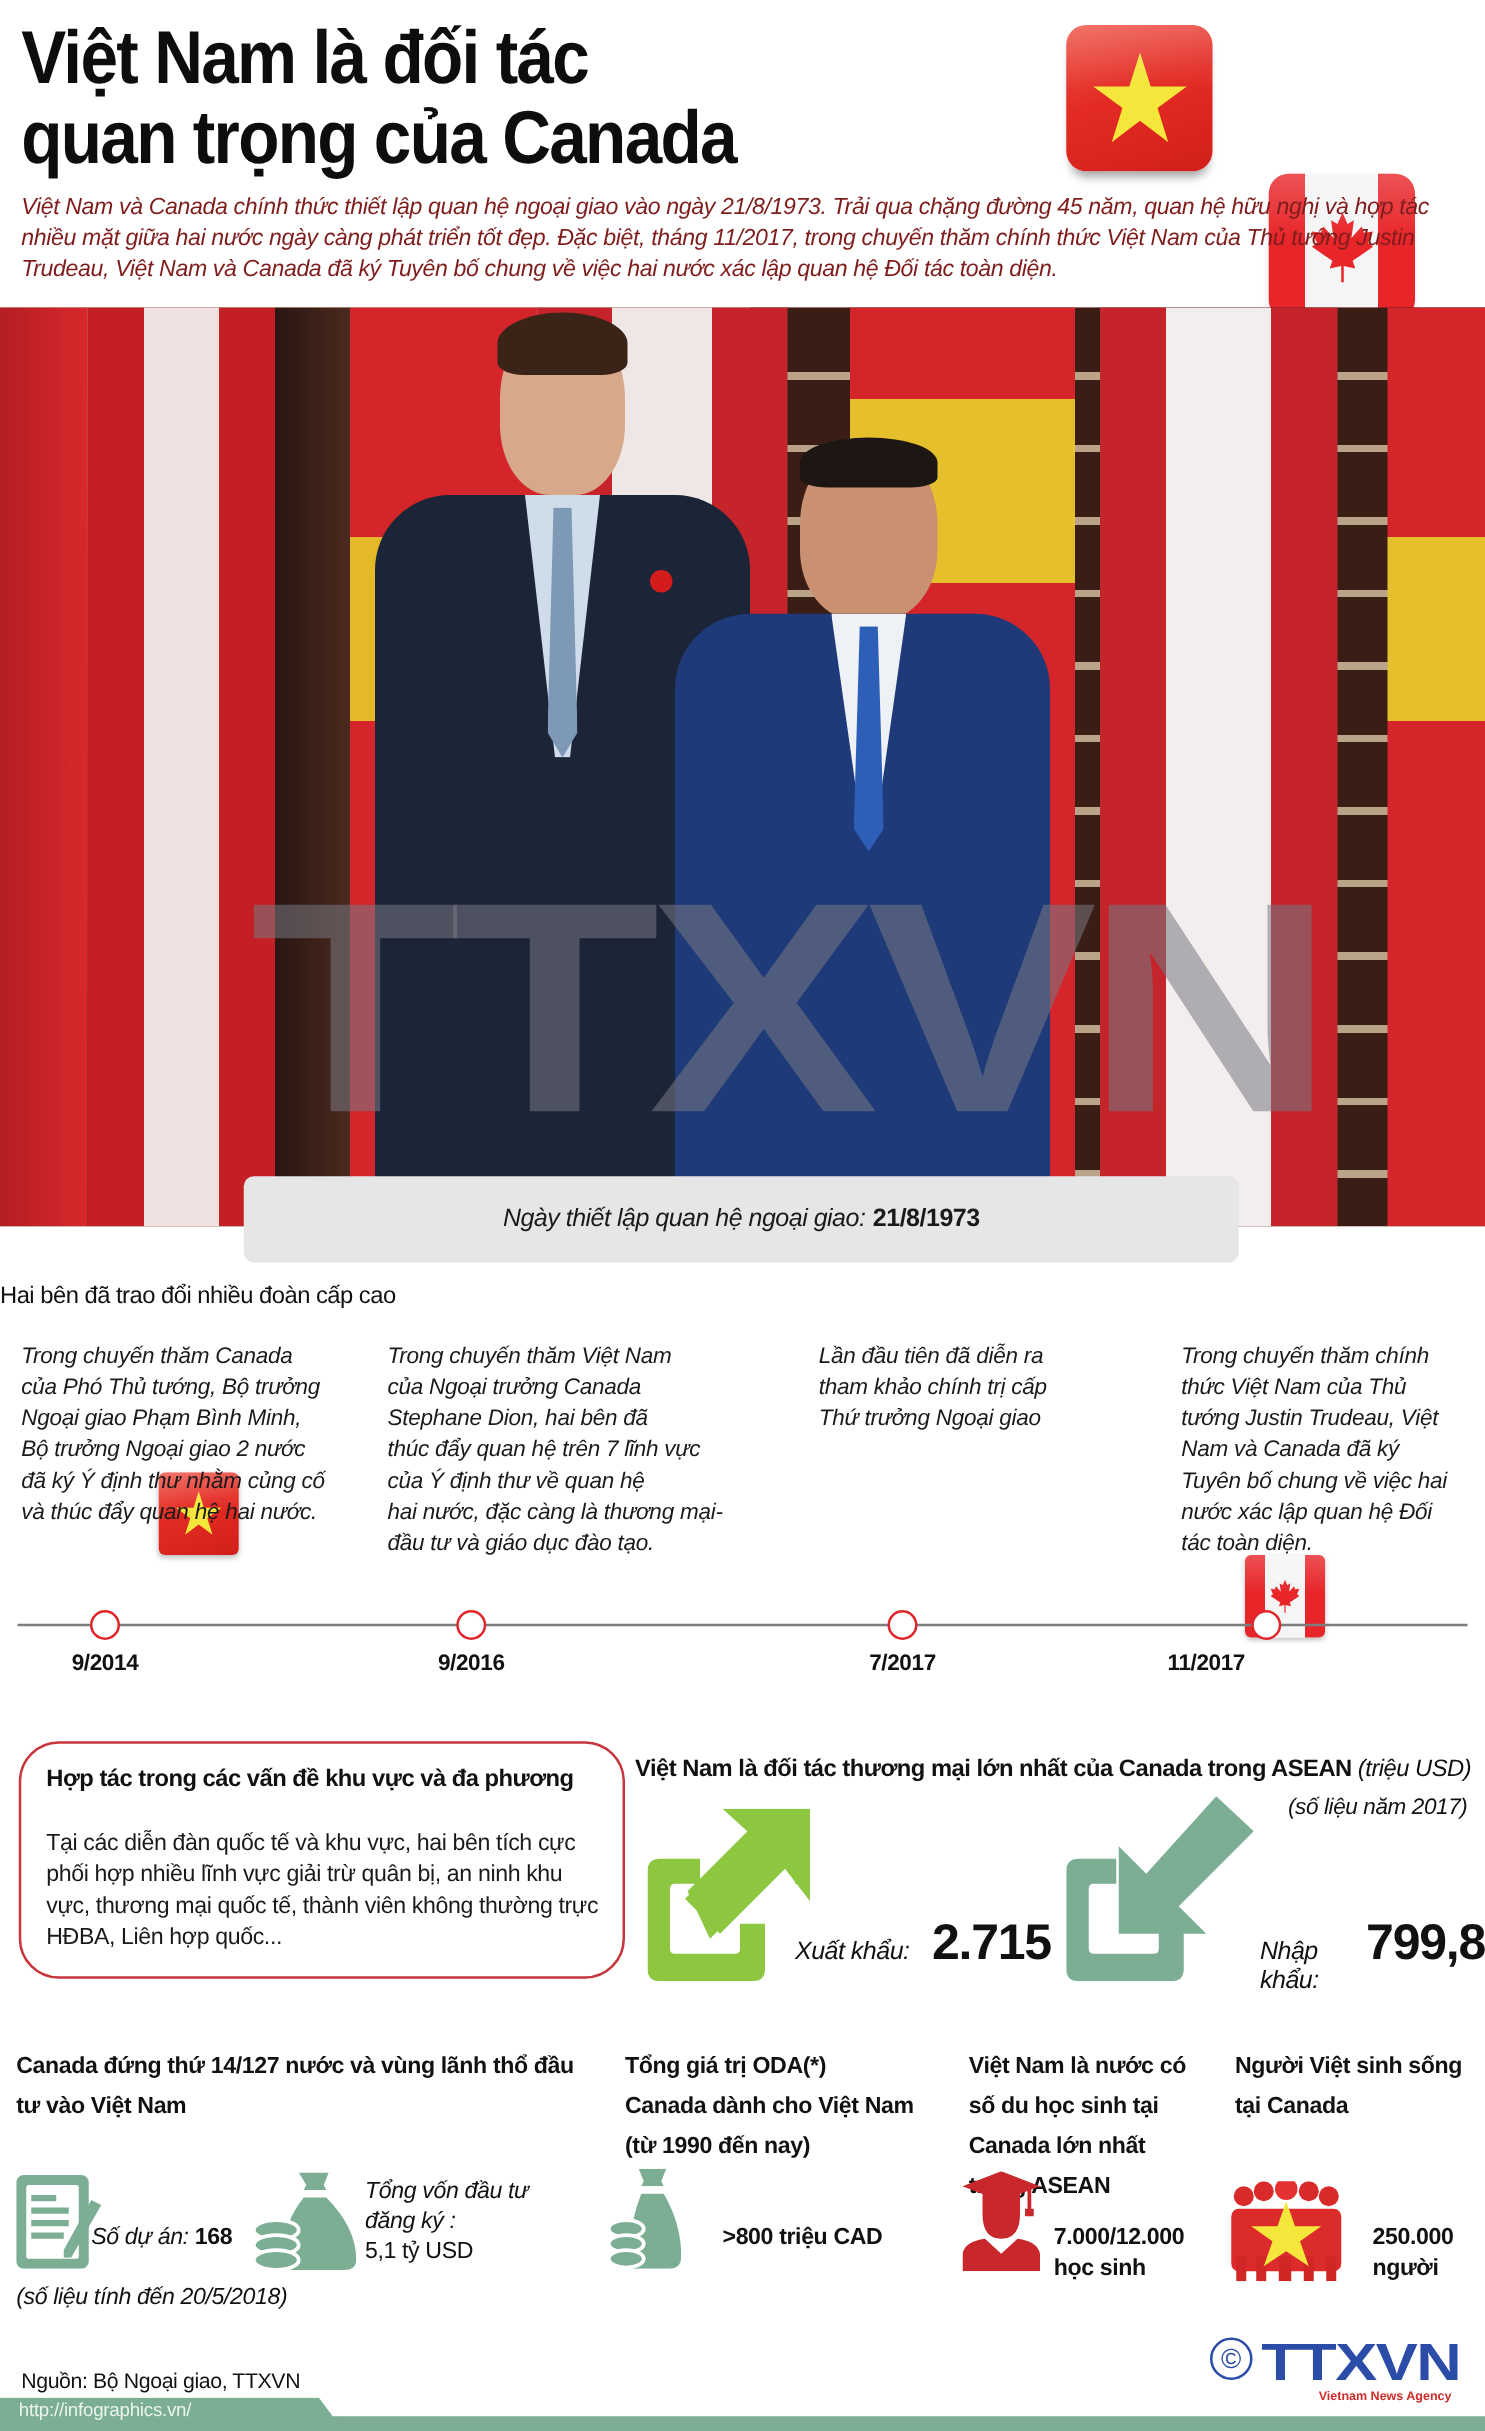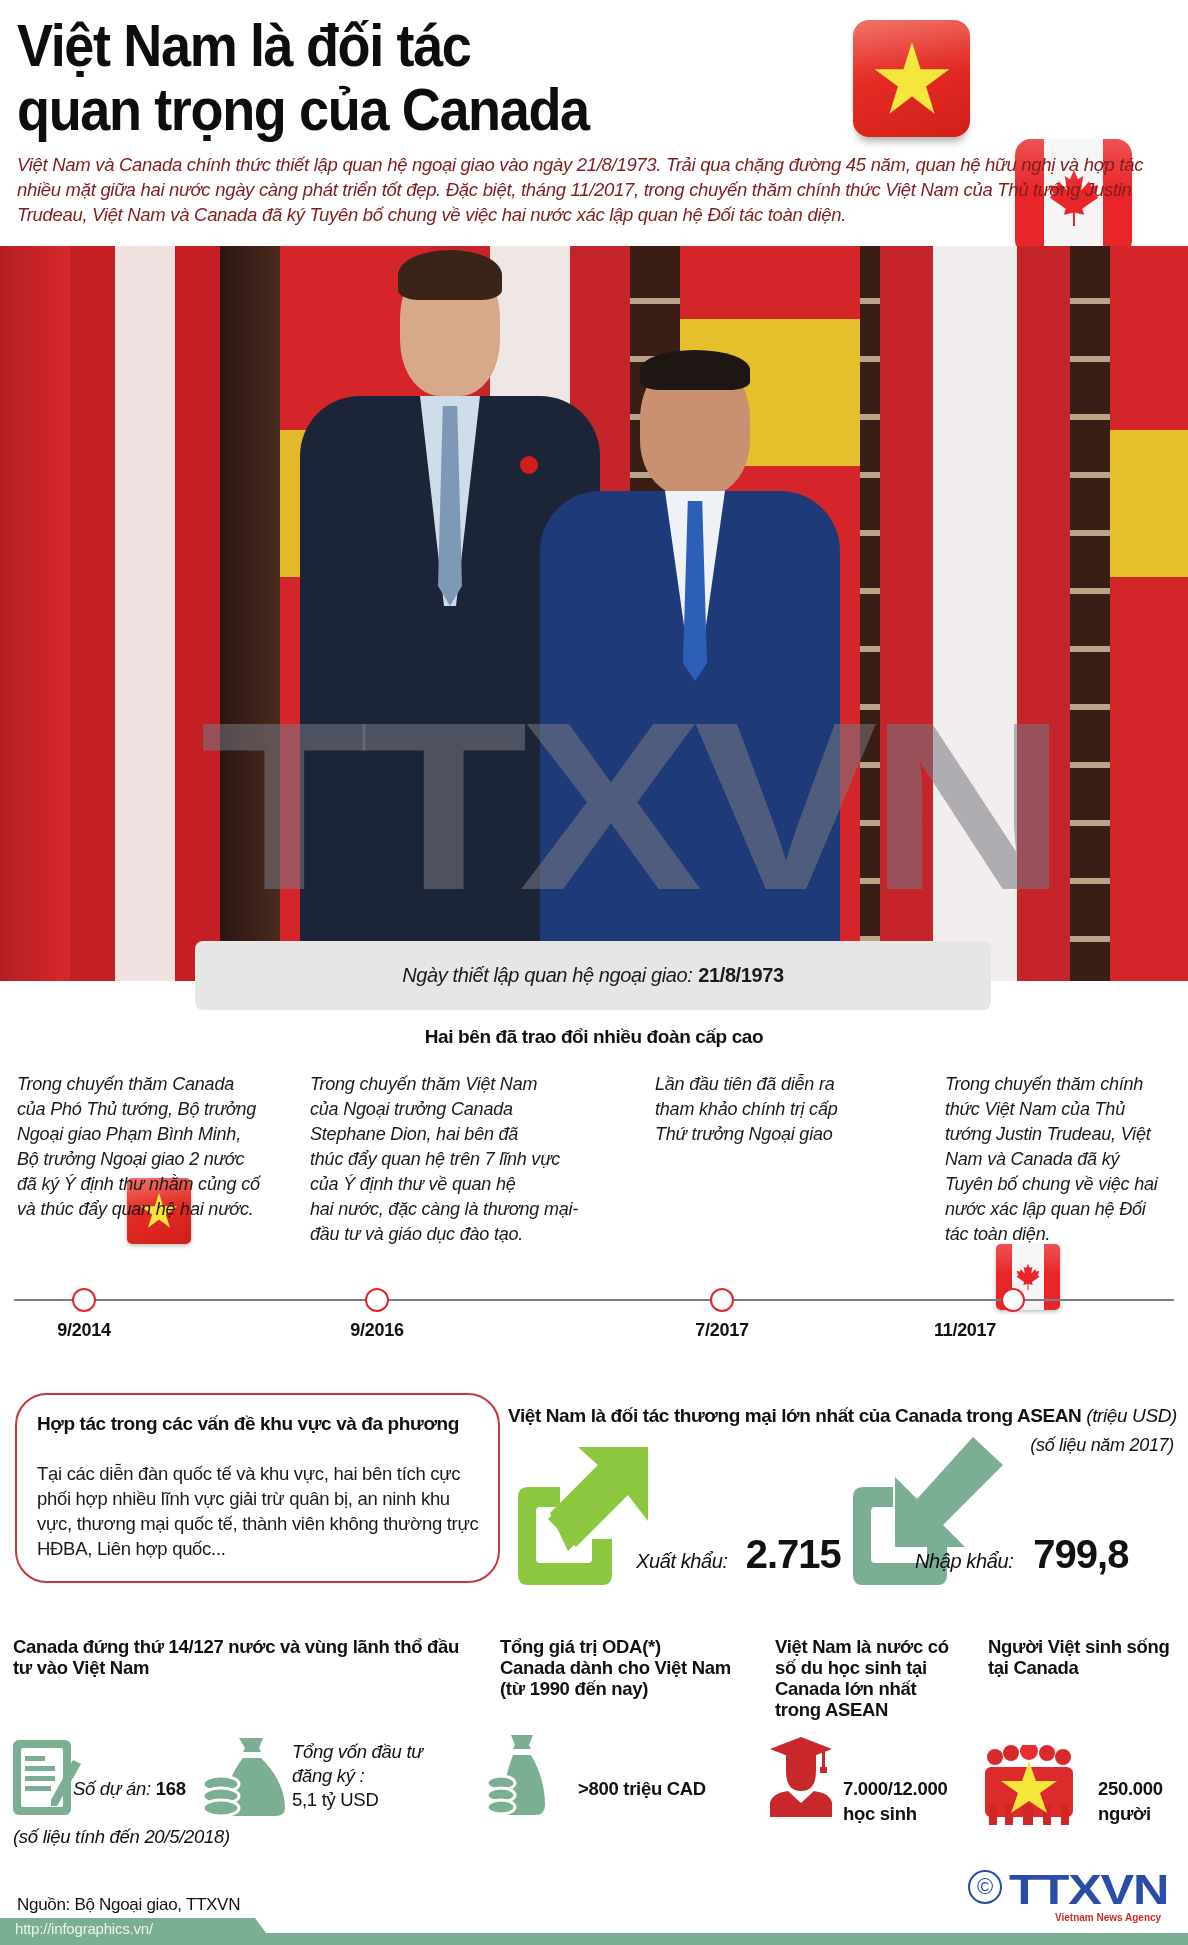--- a/index.html
+++ b/index.html
@@ -18,37 +18,37 @@
   .photo .bg-stairs { position: absolute; left: 600px; top: 0; width: 588px; height: 735px; background: repeating-linear-gradient(180deg, #3a1e16 0 52px, #b9a48a 52px 58px); }
   .photo .bg-left { position: absolute; left: 0; top: 0; width: 600px; height: 735px; background: linear-gradient(180deg, #c8b59a 0%, #8b6c52 40%, #3e2a20 100%); }
   .pflag { position: absolute; top: 0; height: 735px; }
   .person { position: absolute; }
   .watermark { position: absolute; left: 200px; top: 460px; font-family: "Liberation Sans", sans-serif; font-weight: 700; font-size: 240px; line-height: 200px; color: rgba(120,120,130,0.55); letter-spacing: -8px; transform: scaleX(1.15); transform-origin: left top; }
   
   .flag-small { width: 64px; height: 66px; border-radius: 5px; overflow: hidden; box-shadow: 0 2px 4px rgba(0,0,0,0.25); }
   .datebar { left: 195px; top: 941px; width: 796px; height: 69px; background: #e6e6e6; border-radius: 8px; display: flex; align-items: center; justify-content: center; font-size: 20px; letter-spacing: -0.4px; color: #1a1a1a; }
   .datebar .lbl { font-style: italic; margin-right: 6px; }
   .datebar .val { font-weight: 700; }
-  .subhead { left: 0; width: 1188px; top: 1026px; text-align: center; font-weight: 700; font-size: 19px; letter-spacing: -0.4px; }
+  .subhead { left: 0; width: 1188px; top: 1026px; font-weight: 400; font-size: 19px; letter-spacing: -0.4px; }
   .tl-text { top: 1072px; font-style: italic; font-size: 18px; line-height: 25px; color: #1a1a1a; letter-spacing: -0.2px; }
   .tl-line { left: 14px; top: 1299px; width: 1160px; height: 2px; background: #7d7d7d; }
   .tl-dot { width: 24px; height: 24px; border: 2.5px solid #e0262b; border-radius: 50%; background: #ffffff; top: 1288px; }
   .tl-date { top: 1320px; font-weight: 700; font-size: 18px; letter-spacing: -0.3px; transform: translateX(-50%); }
   
   .coop { left: 15px; top: 1393px; width: 485px; height: 190px; border: 2px solid #c7363a; border-radius: 32px; }
   .coop-title { left: 37px; top: 1413px; font-weight: 700; font-size: 19px; letter-spacing: -0.4px; }
   .coop-body { left: 37px; top: 1461px; width: 450px; font-size: 18.5px; line-height: 25px; letter-spacing: -0.3px; color: #1a1a1a; }
   .trade-title { left: 508px; top: 1405px; font-size: 19px; letter-spacing: -0.4px; white-space: nowrap; }
   .trade-title b { font-weight: 700; margin-top: 11px; }
   .trade-title i { font-style: italic; }
   .trade-note { right: 14px; top: 1435px; font-style: italic; font-size: 18px; letter-spacing: -0.3px; }
   .trade-lbl { font-style: italic; font-size: 20px; letter-spacing: -0.4px; }
   .trade-val { font-weight: 700; font-size: 40px; letter-spacing: -1px; }
   
-  .st-title { font-weight: 700; font-size: 18.5px; line-height: 21px; letter-spacing: -0.3px; }
+  .st-title { font-weight: 700; font-size: 18.5px; line-height: 32px; letter-spacing: -0.3px; }
   .st-txt { font-size: 18.5px; letter-spacing: -0.3px; }
   .footer-src { left: 17px; top: 1895px; font-size: 17px; letter-spacing: -0.3px; }
   .footer-band { left: 0; top: 1933px; width: 1188px; height: 12px; background: #7cae94; }
   .footer-tab { left: 0; top: 1918px; width: 275px; height: 27px; background: #7cae94; clip-path: polygon(0 0, 255px 0, 275px 100%, 0 100%); }
   .footer-url { left: 15px; top: 1920px; font-size: 15px; color: #eaf3ee; letter-spacing: -0.2px; }
   .logo-c { left: 968px; top: 1870px; width: 34px; height: 34px; border: 2px solid #2b4da8; border-radius: 50%; color: #2b4da8; font-size: 22px; display: flex; align-items: center; justify-content: center; }
   .logo-txt { left: 1009px; top: 1866px; font-weight: 700; font-size: 42px; color: #2b4da8; letter-spacing: -1px; transform: scaleX(1.2); transform-origin: left top; }
   .logo-sub { left: 1055px; top: 1912px; font-weight: 700; font-size: 10px; color: #d12a2a; }
 </style>
 </head>
@@ -179,21 +179,21 @@
 </svg>
 <div class="abs" style="left:636px; top:1532px; display:flex; align-items:baseline; gap:18px;">
   <span class="trade-lbl">Xuất khẩu:</span>
   <span class="trade-val">2.715</span>
 </div>
 
 <svg class="abs" style="left:853px; top:1437px;" width="150" height="148" viewBox="0 0 150 148">
   <path d="M0 60 Q0 50 10 50 L40 50 L40 70 L22 70 Q18 70 18 74 L18 122 Q18 126 22 126 L70 126 Q74 126 74 122 L74 102 L94 102 L94 138 Q94 148 84 148 L10 148 Q0 148 0 138 Z" fill="#7cae94"></path>
   <polygon points="120,0 150,28 90,88 112,110 42,110 42,40 64,62" fill="#7cae94"></polygon>
 </svg>
-<div class="abs" style="left:915px; top:1532px; display:flex; align-items:baseline; gap:20px;justify-content:center;">
+<div class="abs" style="left:1008px; top:1532px; display:flex; align-items:baseline; gap:20px;justify-content:center;">
   <span class="trade-lbl">Nhập khẩu:</span>
   <span class="trade-val">799,8</span>
 </div>
 
 <div class="abs st-title" style="left:13px; top:1636px; width:450px;">Canada đứng thứ 14/127 nước và vùng lãnh thổ đầu tư vào Việt Nam</div>
 
 <svg class="abs" style="left:13px; top:1740px;" width="70" height="75" viewBox="0 0 70 75">
   <rect x="0" y="0" width="58" height="75" rx="6" fill="#7cae94"></rect>
   <rect x="8" y="8" width="42" height="59" rx="2" fill="#ffffff"></rect>
   <rect x="12" y="16" width="20" height="5" fill="#7cae94"></rect>

